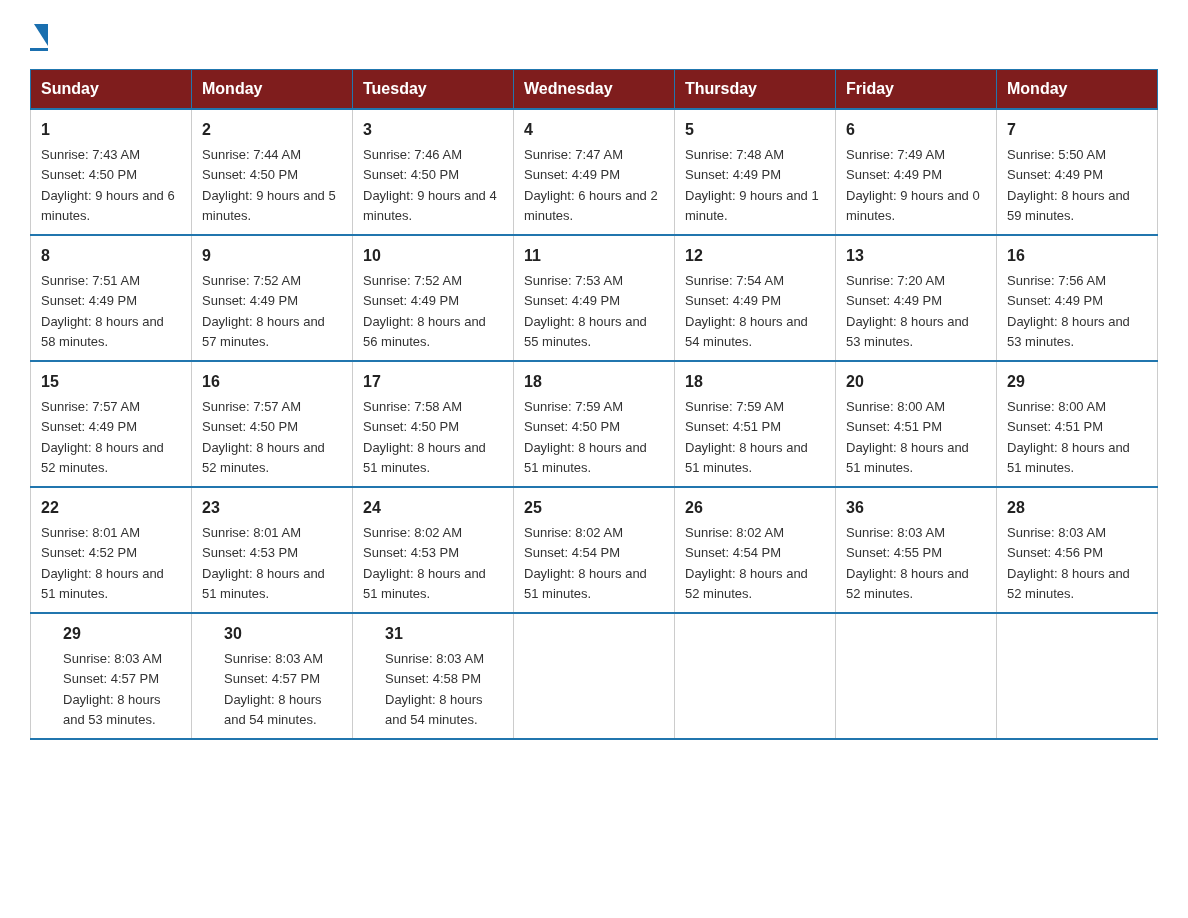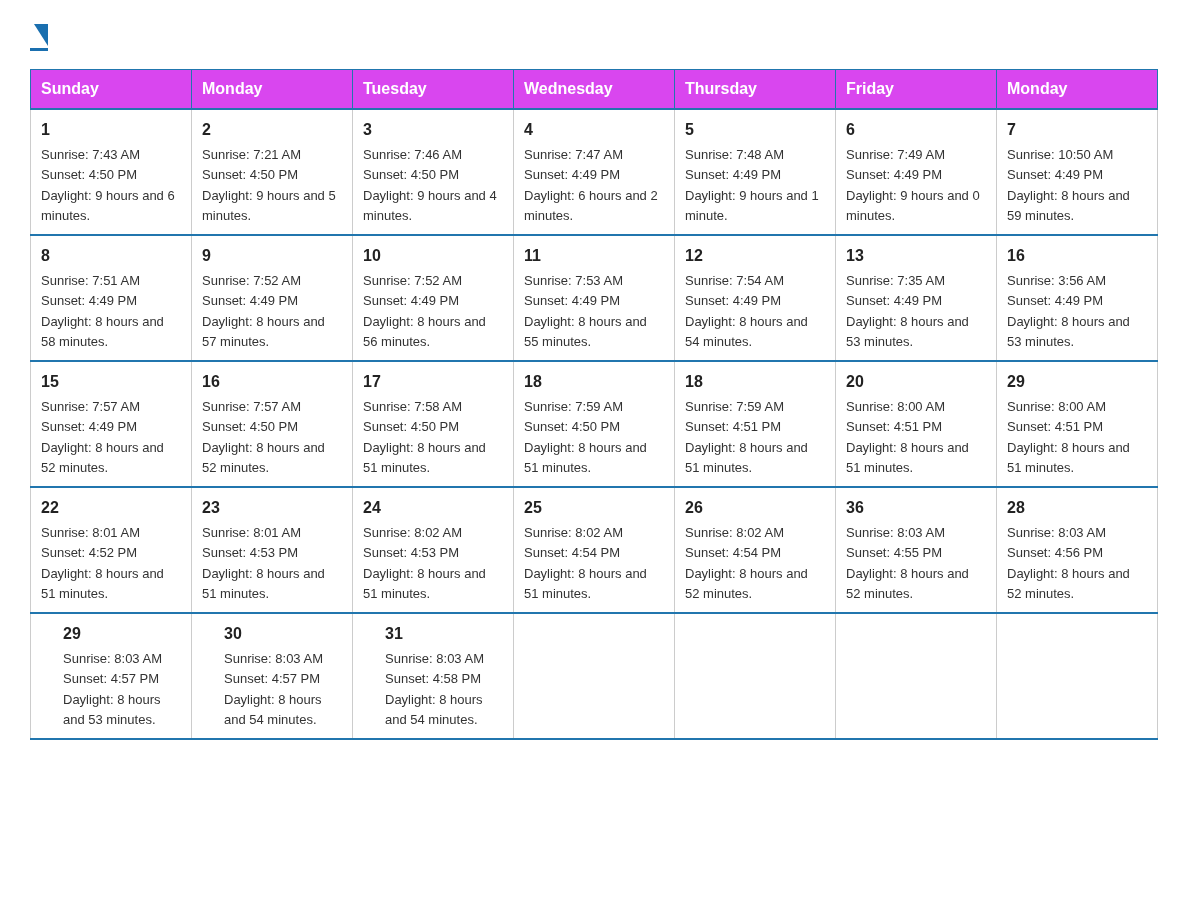--- a/index.html
+++ b/index.html
@@ -67,21 +67,21 @@
       font-size: 20px;
       color: #444;
       margin-top: 4px;
     }
     table {
       width: 100%;
       border-collapse: collapse;
       table-layout: fixed;
     }
     thead tr th {
-      background-color: #d946ef;
+      background-color: #7f1d1d;
       color: #fff;
       font-size: 16px;
       font-weight: bold;
       padding: 10px 10px;
       text-align: left;
       border: 1px solid #2176ae;
     }
     tbody tr td {
       vertical-align: top;
       padding: 8px 10px;
@@ -147,35 +147,35 @@
         <th>Tuesday</th>
         <th>Wednesday</th>
         <th>Thursday</th>
         <th>Friday</th>
         <th>Monday</th>
       </tr>
   </thead>
   <tbody>
   <tr>
         <td><span class="day-num">1</span><span class="day-info">Sunrise: 7:43 AM</span><br><span class="day-info">Sunset: 4:50 PM</span><br><span class="day-info">Daylight: 9 hours and 6 minutes.</span></td>
-        <td><span class="day-num">2</span><span class="day-info">Sunrise: 7:21 AM</span><br><span class="day-info">Sunset: 4:50 PM</span><br><span class="day-info">Daylight: 9 hours and 5 minutes.</span></td>
+        <td><span class="day-num">2</span><span class="day-info">Sunrise: 7:44 AM</span><br><span class="day-info">Sunset: 4:50 PM</span><br><span class="day-info">Daylight: 9 hours and 5 minutes.</span></td>
         <td><span class="day-num">3</span><span class="day-info">Sunrise: 7:46 AM</span><br><span class="day-info">Sunset: 4:50 PM</span><br><span class="day-info">Daylight: 9 hours and 4 minutes.</span></td>
         <td><span class="day-num">4</span><span class="day-info">Sunrise: 7:47 AM</span><br><span class="day-info">Sunset: 4:49 PM</span><br><span class="day-info">Daylight: 6 hours and 2 minutes.</span></td>
         <td><span class="day-num">5</span><span class="day-info">Sunrise: 7:48 AM</span><br><span class="day-info">Sunset: 4:49 PM</span><br><span class="day-info">Daylight: 9 hours and 1 minute.</span></td>
         <td><span class="day-num">6</span><span class="day-info">Sunrise: 7:49 AM</span><br><span class="day-info">Sunset: 4:49 PM</span><br><span class="day-info">Daylight: 9 hours and 0 minutes.</span></td>
-        <td><span class="day-num">7</span><span class="day-info">Sunrise: 10:50 AM</span><br><span class="day-info">Sunset: 4:49 PM</span><br><span class="day-info">Daylight: 8 hours and 59 minutes.</span></td>
+        <td><span class="day-num">7</span><span class="day-info">Sunrise: 5:50 AM</span><br><span class="day-info">Sunset: 4:49 PM</span><br><span class="day-info">Daylight: 8 hours and 59 minutes.</span></td>
       </tr>
       <tr>
         <td><span class="day-num">8</span><span class="day-info">Sunrise: 7:51 AM</span><br><span class="day-info">Sunset: 4:49 PM</span><br><span class="day-info">Daylight: 8 hours and 58 minutes.</span></td>
         <td><span class="day-num">9</span><span class="day-info">Sunrise: 7:52 AM</span><br><span class="day-info">Sunset: 4:49 PM</span><br><span class="day-info">Daylight: 8 hours and 57 minutes.</span></td>
         <td><span class="day-num">10</span><span class="day-info">Sunrise: 7:52 AM</span><br><span class="day-info">Sunset: 4:49 PM</span><br><span class="day-info">Daylight: 8 hours and 56 minutes.</span></td>
         <td><span class="day-num">11</span><span class="day-info">Sunrise: 7:53 AM</span><br><span class="day-info">Sunset: 4:49 PM</span><br><span class="day-info">Daylight: 8 hours and 55 minutes.</span></td>
         <td><span class="day-num">12</span><span class="day-info">Sunrise: 7:54 AM</span><br><span class="day-info">Sunset: 4:49 PM</span><br><span class="day-info">Daylight: 8 hours and 54 minutes.</span></td>
-        <td><span class="day-num">13</span><span class="day-info">Sunrise: 7:35 AM</span><br><span class="day-info">Sunset: 4:49 PM</span><br><span class="day-info">Daylight: 8 hours and 53 minutes.</span></td>
-        <td><span class="day-num">16</span><span class="day-info">Sunrise: 3:56 AM</span><br><span class="day-info">Sunset: 4:49 PM</span><br><span class="day-info">Daylight: 8 hours and 53 minutes.</span></td>
+        <td><span class="day-num">13</span><span class="day-info">Sunrise: 7:20 AM</span><br><span class="day-info">Sunset: 4:49 PM</span><br><span class="day-info">Daylight: 8 hours and 53 minutes.</span></td>
+        <td><span class="day-num">16</span><span class="day-info">Sunrise: 7:56 AM</span><br><span class="day-info">Sunset: 4:49 PM</span><br><span class="day-info">Daylight: 8 hours and 53 minutes.</span></td>
       </tr>
       <tr>
         <td><span class="day-num">15</span><span class="day-info">Sunrise: 7:57 AM</span><br><span class="day-info">Sunset: 4:49 PM</span><br><span class="day-info">Daylight: 8 hours and 52 minutes.</span></td>
         <td><span class="day-num">16</span><span class="day-info">Sunrise: 7:57 AM</span><br><span class="day-info">Sunset: 4:50 PM</span><br><span class="day-info">Daylight: 8 hours and 52 minutes.</span></td>
         <td><span class="day-num">17</span><span class="day-info">Sunrise: 7:58 AM</span><br><span class="day-info">Sunset: 4:50 PM</span><br><span class="day-info">Daylight: 8 hours and 51 minutes.</span></td>
         <td><span class="day-num">18</span><span class="day-info">Sunrise: 7:59 AM</span><br><span class="day-info">Sunset: 4:50 PM</span><br><span class="day-info">Daylight: 8 hours and 51 minutes.</span></td>
         <td><span class="day-num">18</span><span class="day-info">Sunrise: 7:59 AM</span><br><span class="day-info">Sunset: 4:51 PM</span><br><span class="day-info">Daylight: 8 hours and 51 minutes.</span></td>
         <td><span class="day-num">20</span><span class="day-info">Sunrise: 8:00 AM</span><br><span class="day-info">Sunset: 4:51 PM</span><br><span class="day-info">Daylight: 8 hours and 51 minutes.</span></td>
         <td><span class="day-num">29</span><span class="day-info">Sunrise: 8:00 AM</span><br><span class="day-info">Sunset: 4:51 PM</span><br><span class="day-info">Daylight: 8 hours and 51 minutes.</span></td>
       </tr>

